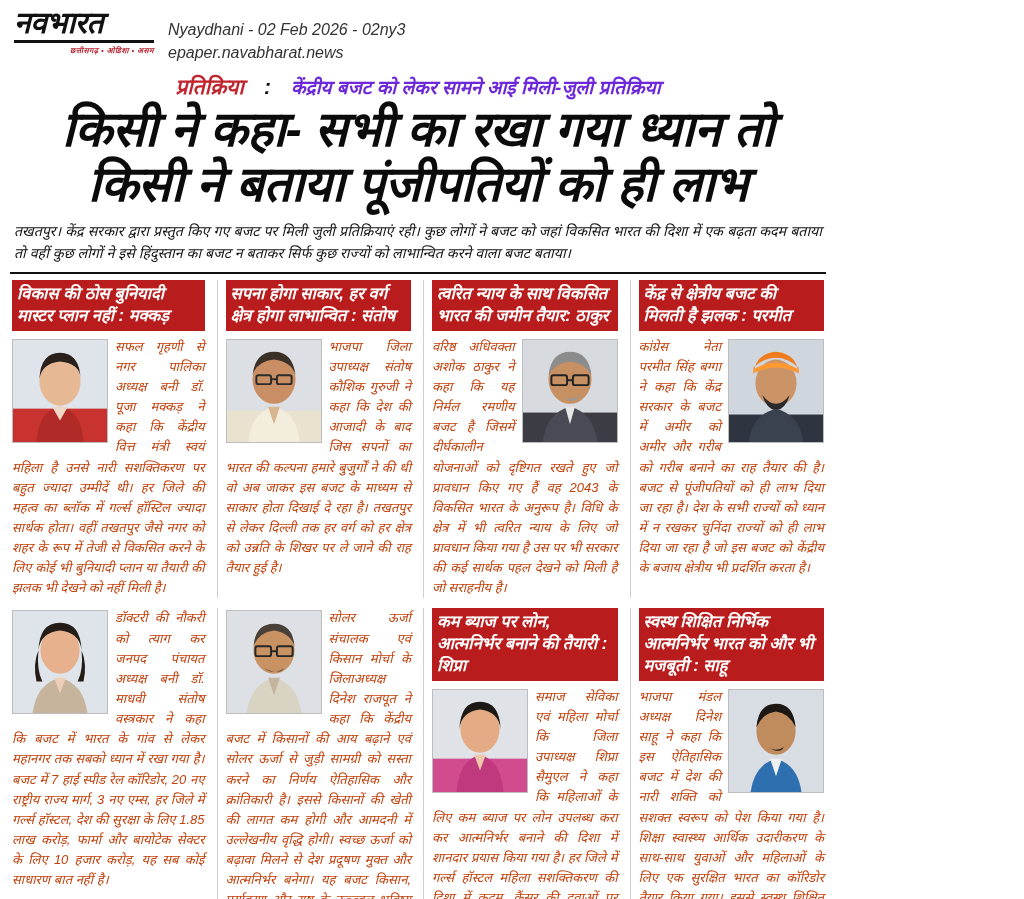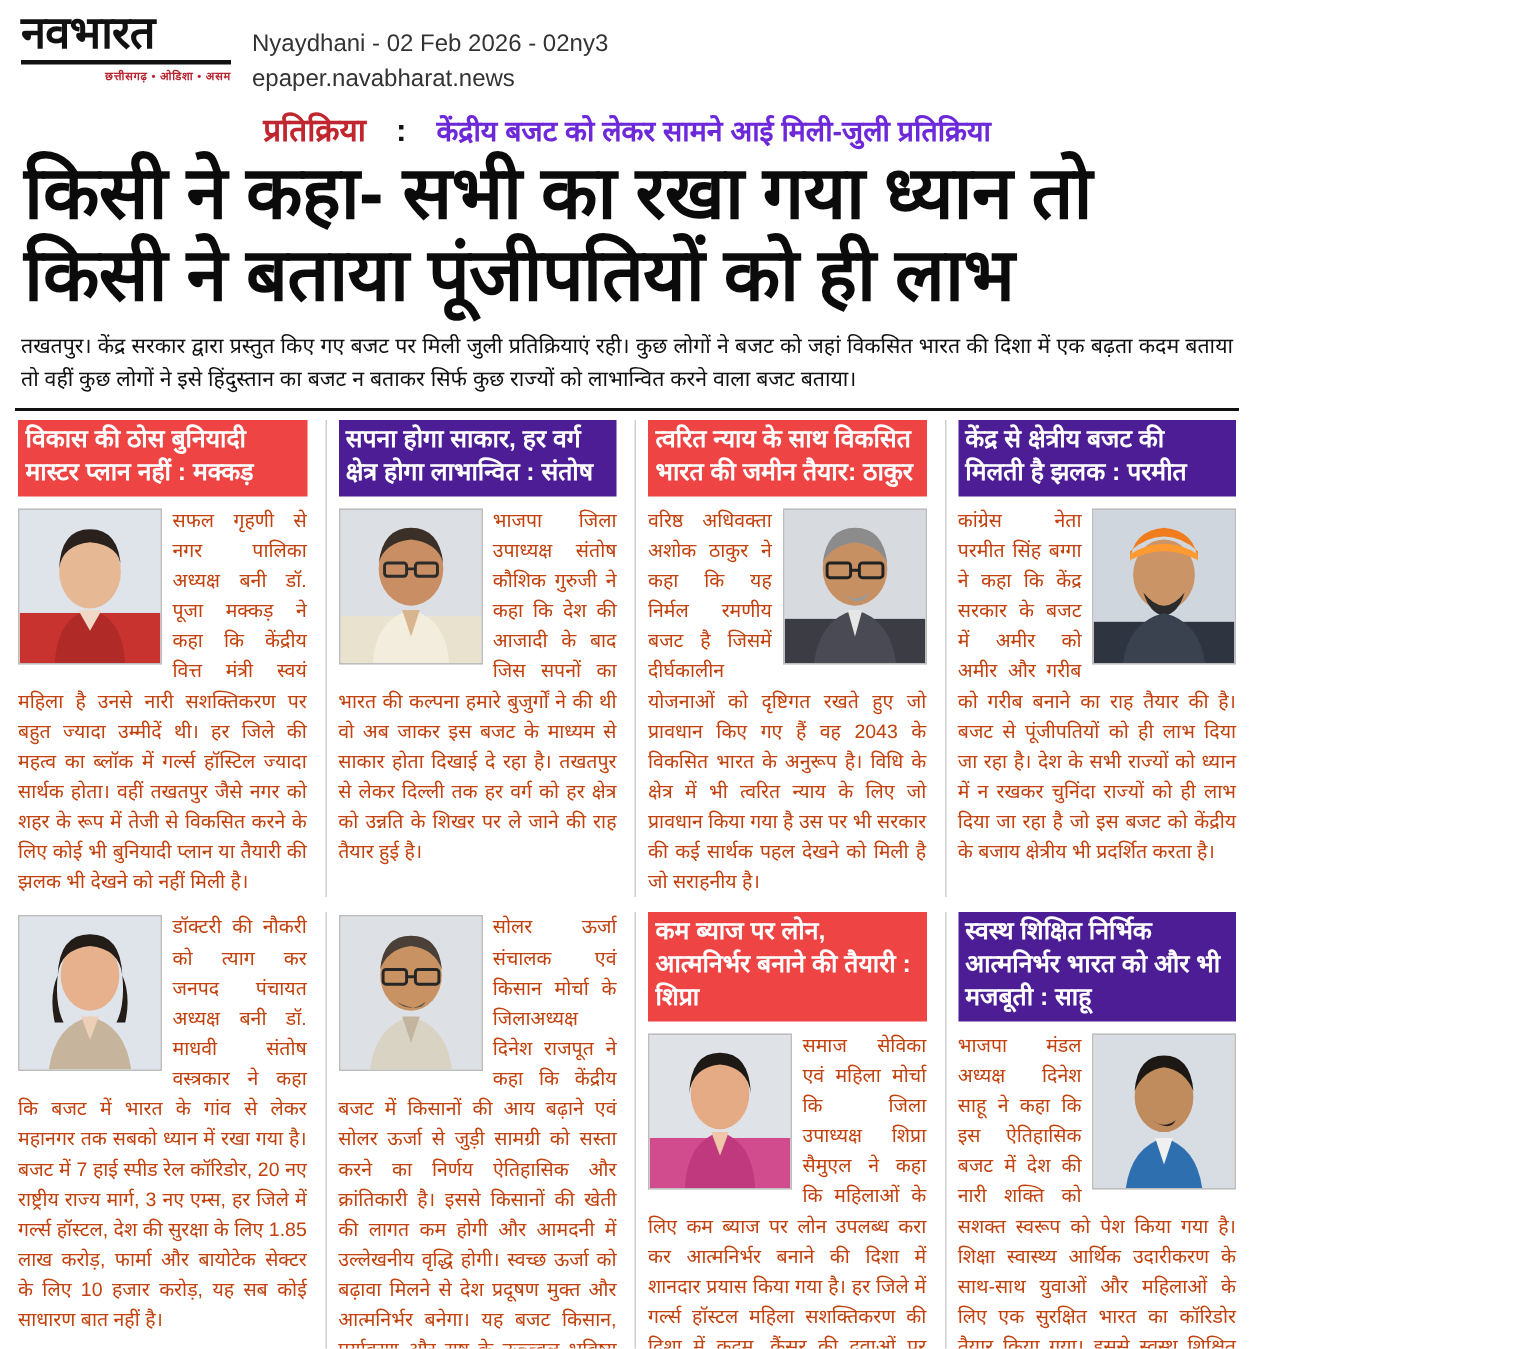--- a/index.html
+++ b/index.html
@@ -10,20 +10,21 @@
     background: #ffffff;
     font-family: "Liberation Sans", sans-serif;
     color: #111111;
     overflow: hidden;
   }
   .page {
     position: relative;
     width: 836px;
     height: 899px;
     padding: 6px 10px 4px 10px;
+    font-style: italic;
   }
 
   
   .masthead {
     display: flex;
     align-items: flex-start;
     gap: 14px;
     padding: 2px 4px 4px 4px;
   }
   .logo-block { width: 140px; flex: 0 0 140px; }
@@ -73,20 +74,21 @@
   }
   .kicker-colon { color: #111; font-weight: bold; font-size: 21px; }
   .kicker-text {
     color: #6d28d9;
     font-weight: bold;
     font-size: 19px;
   }
 
   
   .headline {
+    text-align: center;
     font-weight: bold;
     font-size: 49px;
     line-height: 1.12;
     letter-spacing: -0.5px;
     color: #0b0b0b;
     margin: 2px 0 6px 0;
     padding: 0 6px;
   }
   .headline .l2 { display: block; }
 
@@ -115,22 +117,22 @@
   .story + .story { border-left: 1px solid #cfcfcf; padding-left: 8px; }
 
   .sub-head {
     font-weight: bold;
     font-size: 16.5px;
     line-height: 1.32;
     padding: 3px 5px 4px 5px;
     margin-bottom: 6px;
     color: #fff;
   }
-  .sub-head.red { background: #ef4444; }
-  .sub-head.black { background: #4c1d95; }
+  .sub-head.red { background: #b91c1c; }
+  .sub-head.black { background: #b91c1c; }
 
   .body-text {
     font-size: 13px;
     line-height: 1.55;
     text-align: justify;
     color: #c2410c;
   }
   .photo {
     float: left;
     width: 96px;

